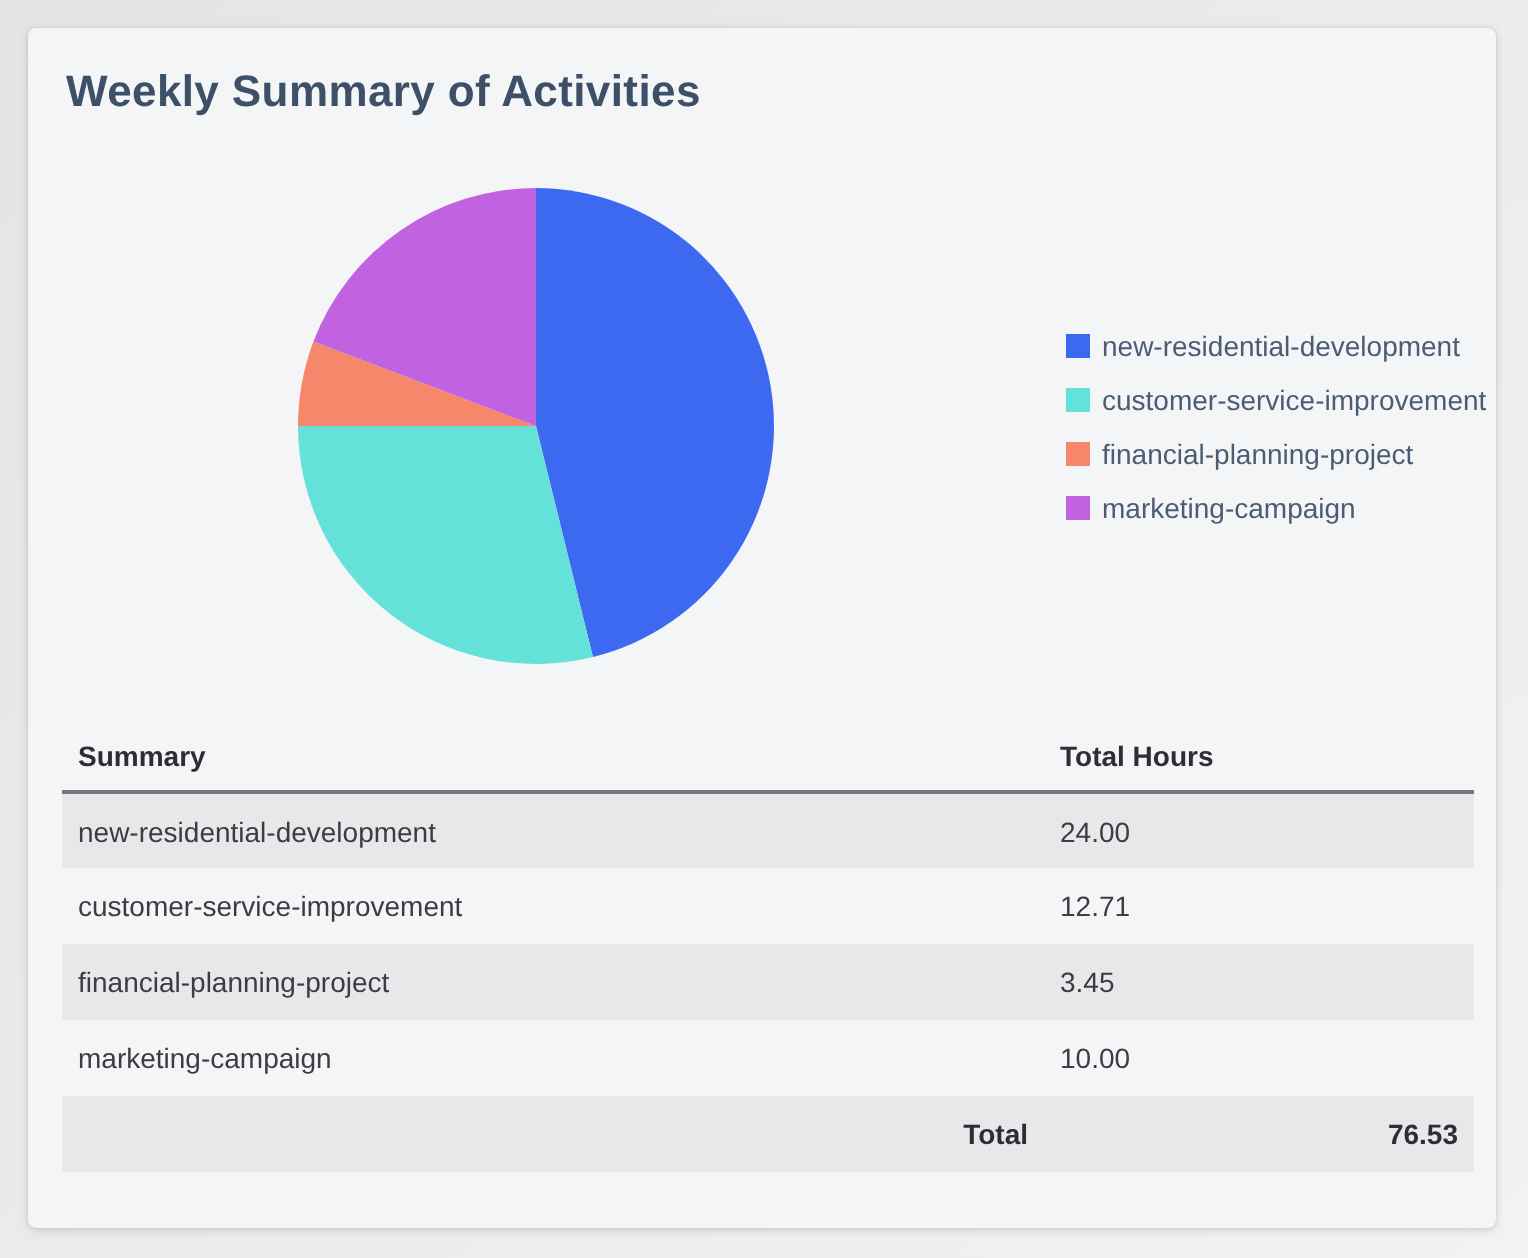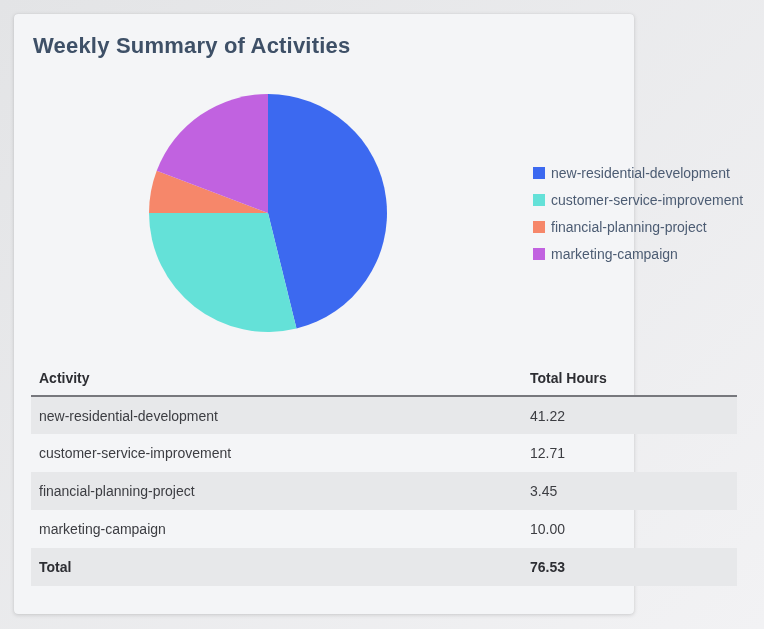--- a/index.html
+++ b/index.html
@@ -14,21 +14,21 @@
     --row-text:#3c3d42;
   }
   *{box-sizing:border-box;}
   html,body{margin:0;padding:0;}
   body{
     width:764px;height:629px;overflow:hidden;position:relative;
     background:linear-gradient(135deg,var(--page-bg-start) 0%,var(--page-bg-end) 100%);
     font-family:"Liberation Sans",sans-serif;
   }
   .card{
-    position:absolute;left:14px;top:14px;width:620px;height:600px;
+    position:absolute;left:14px;top:14px;width:734px;height:600px;
     background:var(--card-bg);border-radius:4px;
     box-shadow:0 1px 4px rgba(0,0,0,0.15),0 0 1px rgba(0,0,0,0.12);
   }
   .title{
     position:absolute;left:19px;top:18px;margin:0;
     font-size:22px;line-height:28px;font-weight:600;color:var(--title-color);
     letter-spacing:0.2px;
   }
   .pie{position:absolute;left:135px;top:80px;width:238px;height:238px;}
   .pie path{cursor:pointer;}
@@ -39,21 +39,21 @@
   .report-table{
     position:absolute;left:17px;top:350px;width:706px;
     border-collapse:collapse;table-layout:fixed;font-size:14px;
   }
   .report-table th{
     text-align:left;font-weight:700;color:var(--header-text);
     padding:6px 8px 9px 8px;border-bottom:2px solid var(--header-border);
   }
   .report-table td{padding:0 8px;height:38px;color:var(--row-text);}
   tr.stripe{background:var(--stripe-bg);}
-  tr.total td{font-weight:700;color:var(--header-text);}
+  tr.total td{font-weight:700;color:var(--header-text);text-align:right;}
 </style>
 </head>
 <body>
 
 <div class="card">
   <h1 class="title">Weekly Summary of Activities</h1>
 
   <svg id="pie" class="pie" viewBox="0 0 238 238">
       <path d="M 119 119 L 119.00 0.00 A 119 119 0 0 1 147.48 234.54 Z" fill="#3c69f0"></path>
       <path d="M 119 119 L 147.48 234.54 A 119 119 0 0 1 0.00 119.00 Z" fill="#64e1d8"></path>
@@ -80,28 +80,28 @@
       </div>
     </div>
 
   <table class="report-table">
     <colgroup>
         <col style="width:491px">
         <col style="width:215px">
       </colgroup>
     <thead>
       <tr>
-        <th>Activity</th>
+        <th>Summary</th>
         <th>Total Hours</th>
       </tr>
     </thead>
     <tbody id="table-body">
         <tr class="stripe">
           <td>new-residential-development</td>
-          <td>41.22</td>
+          <td>24.00</td>
         </tr>
         <tr>
           <td>customer-service-improvement</td>
           <td>12.71</td>
         </tr>
         <tr class="stripe">
           <td>financial-planning-project</td>
           <td>3.45</td>
         </tr>
         <tr>

